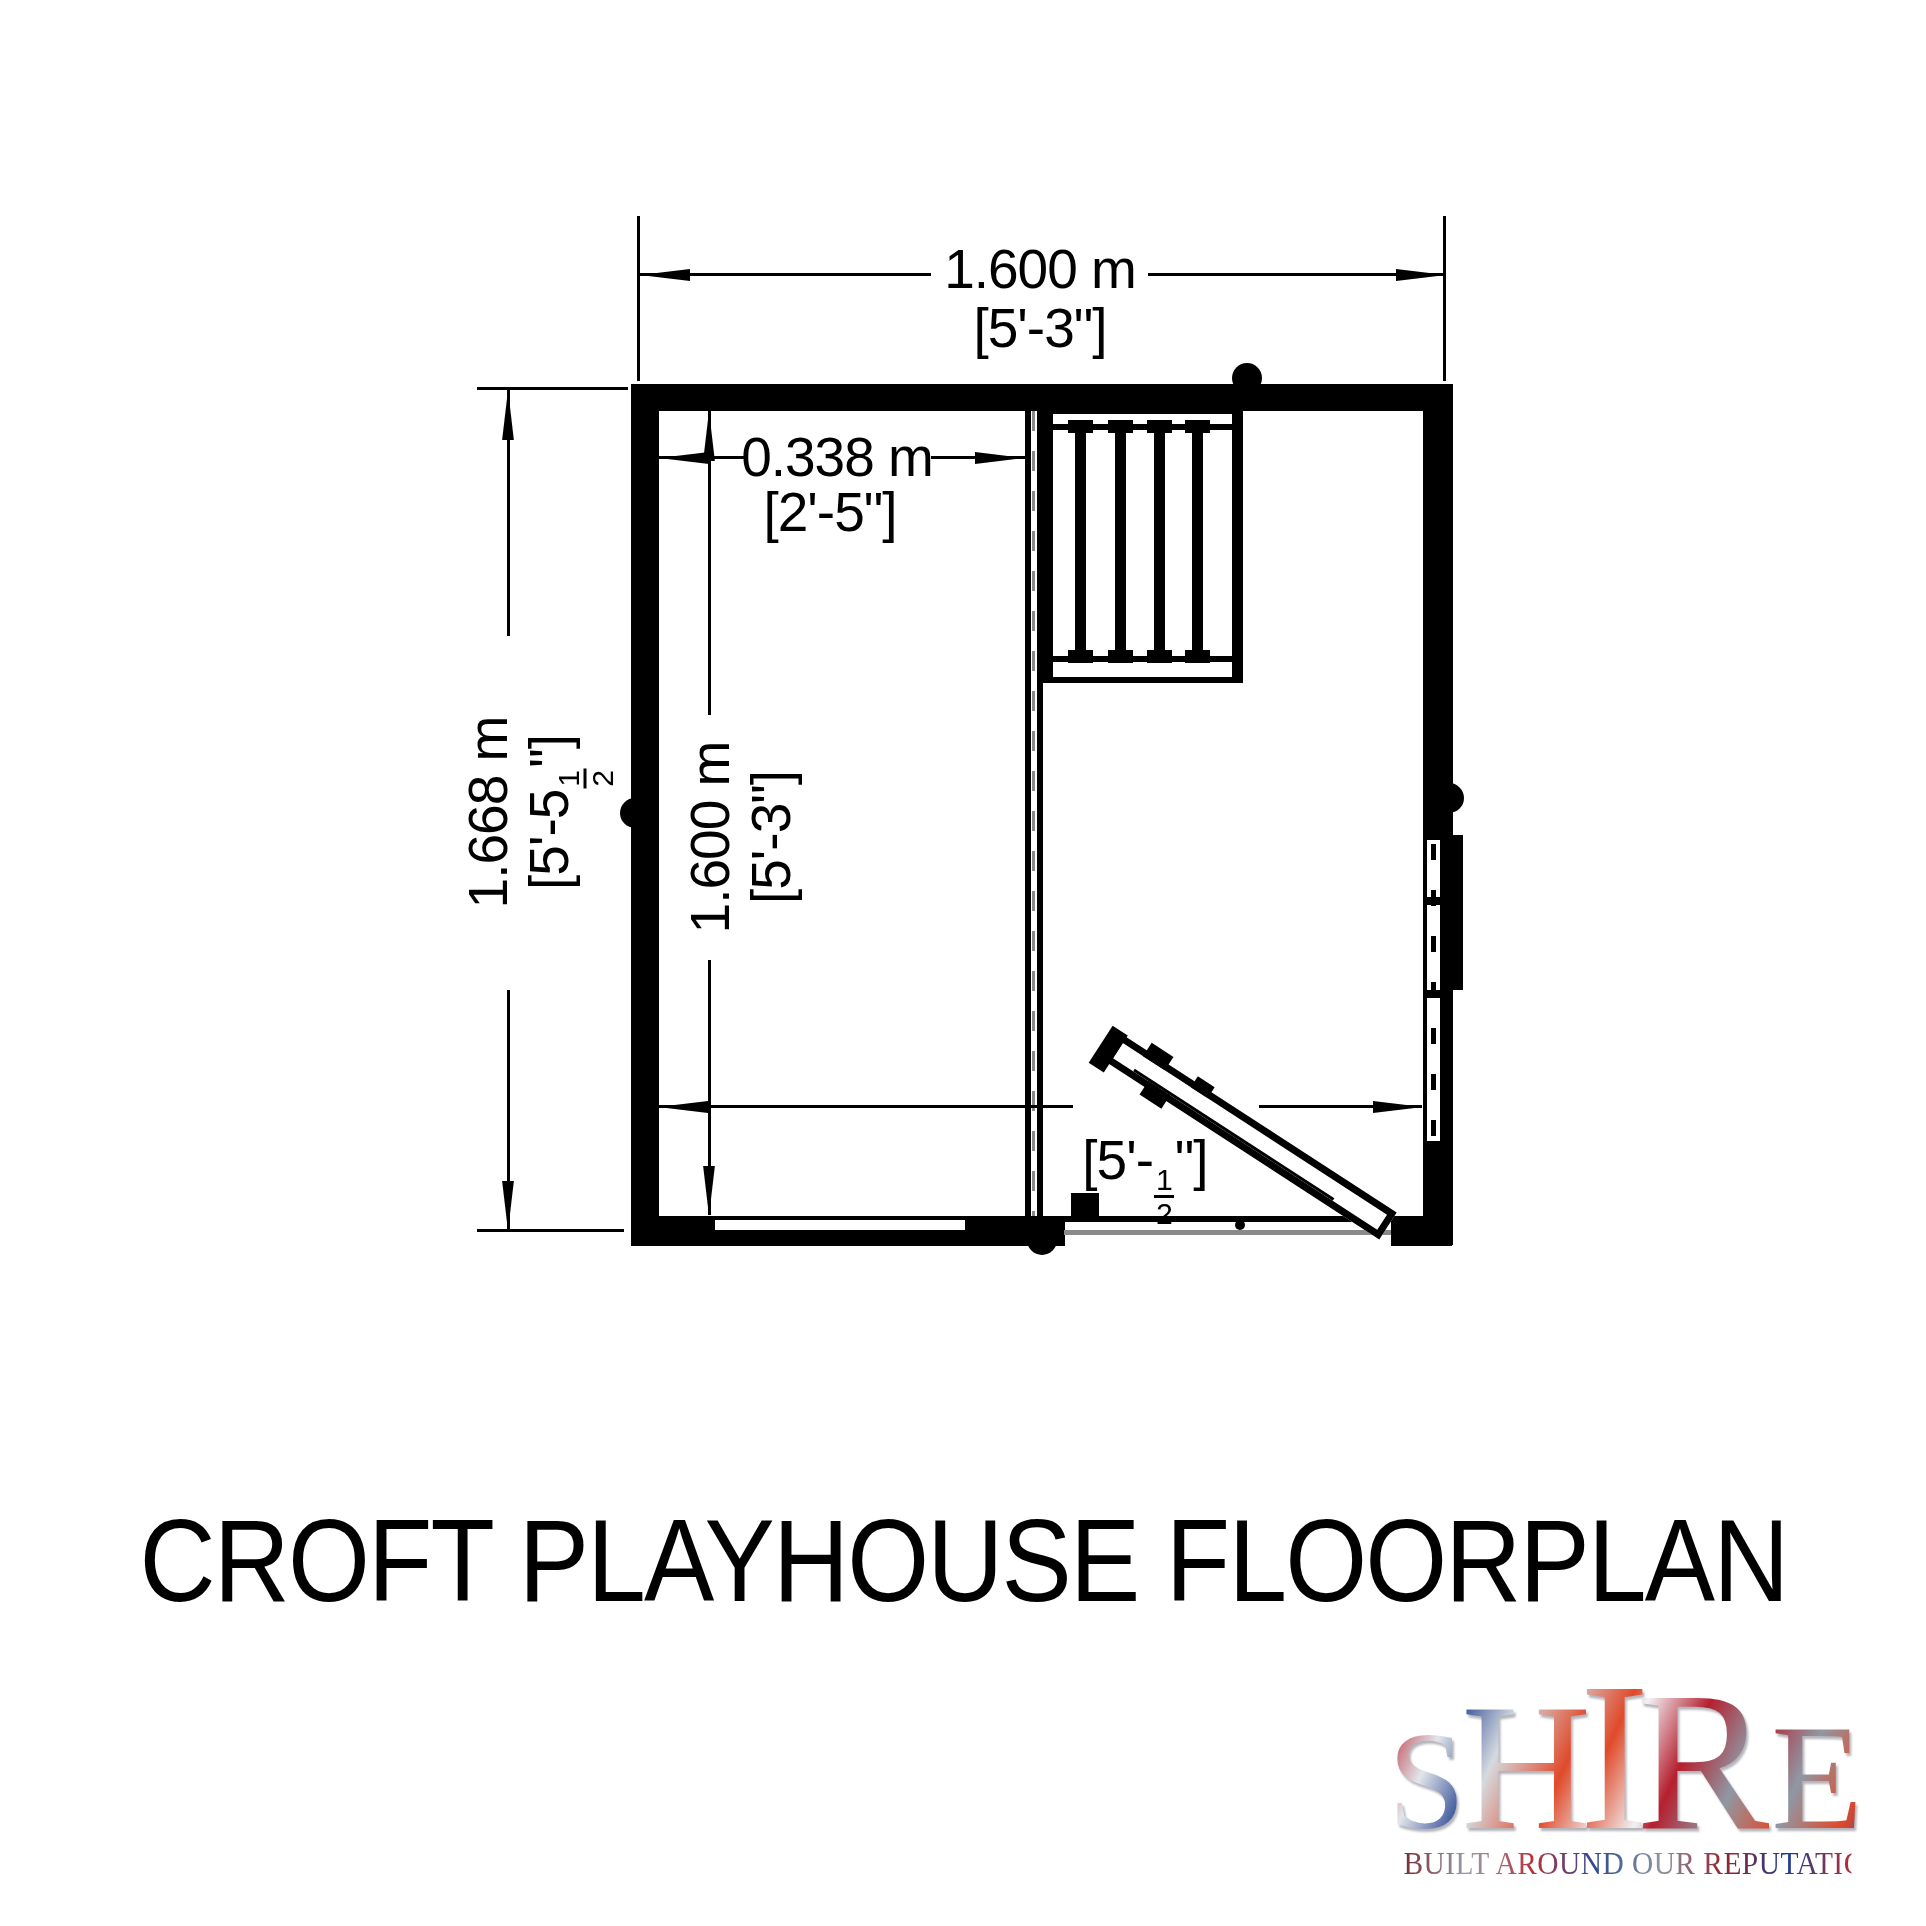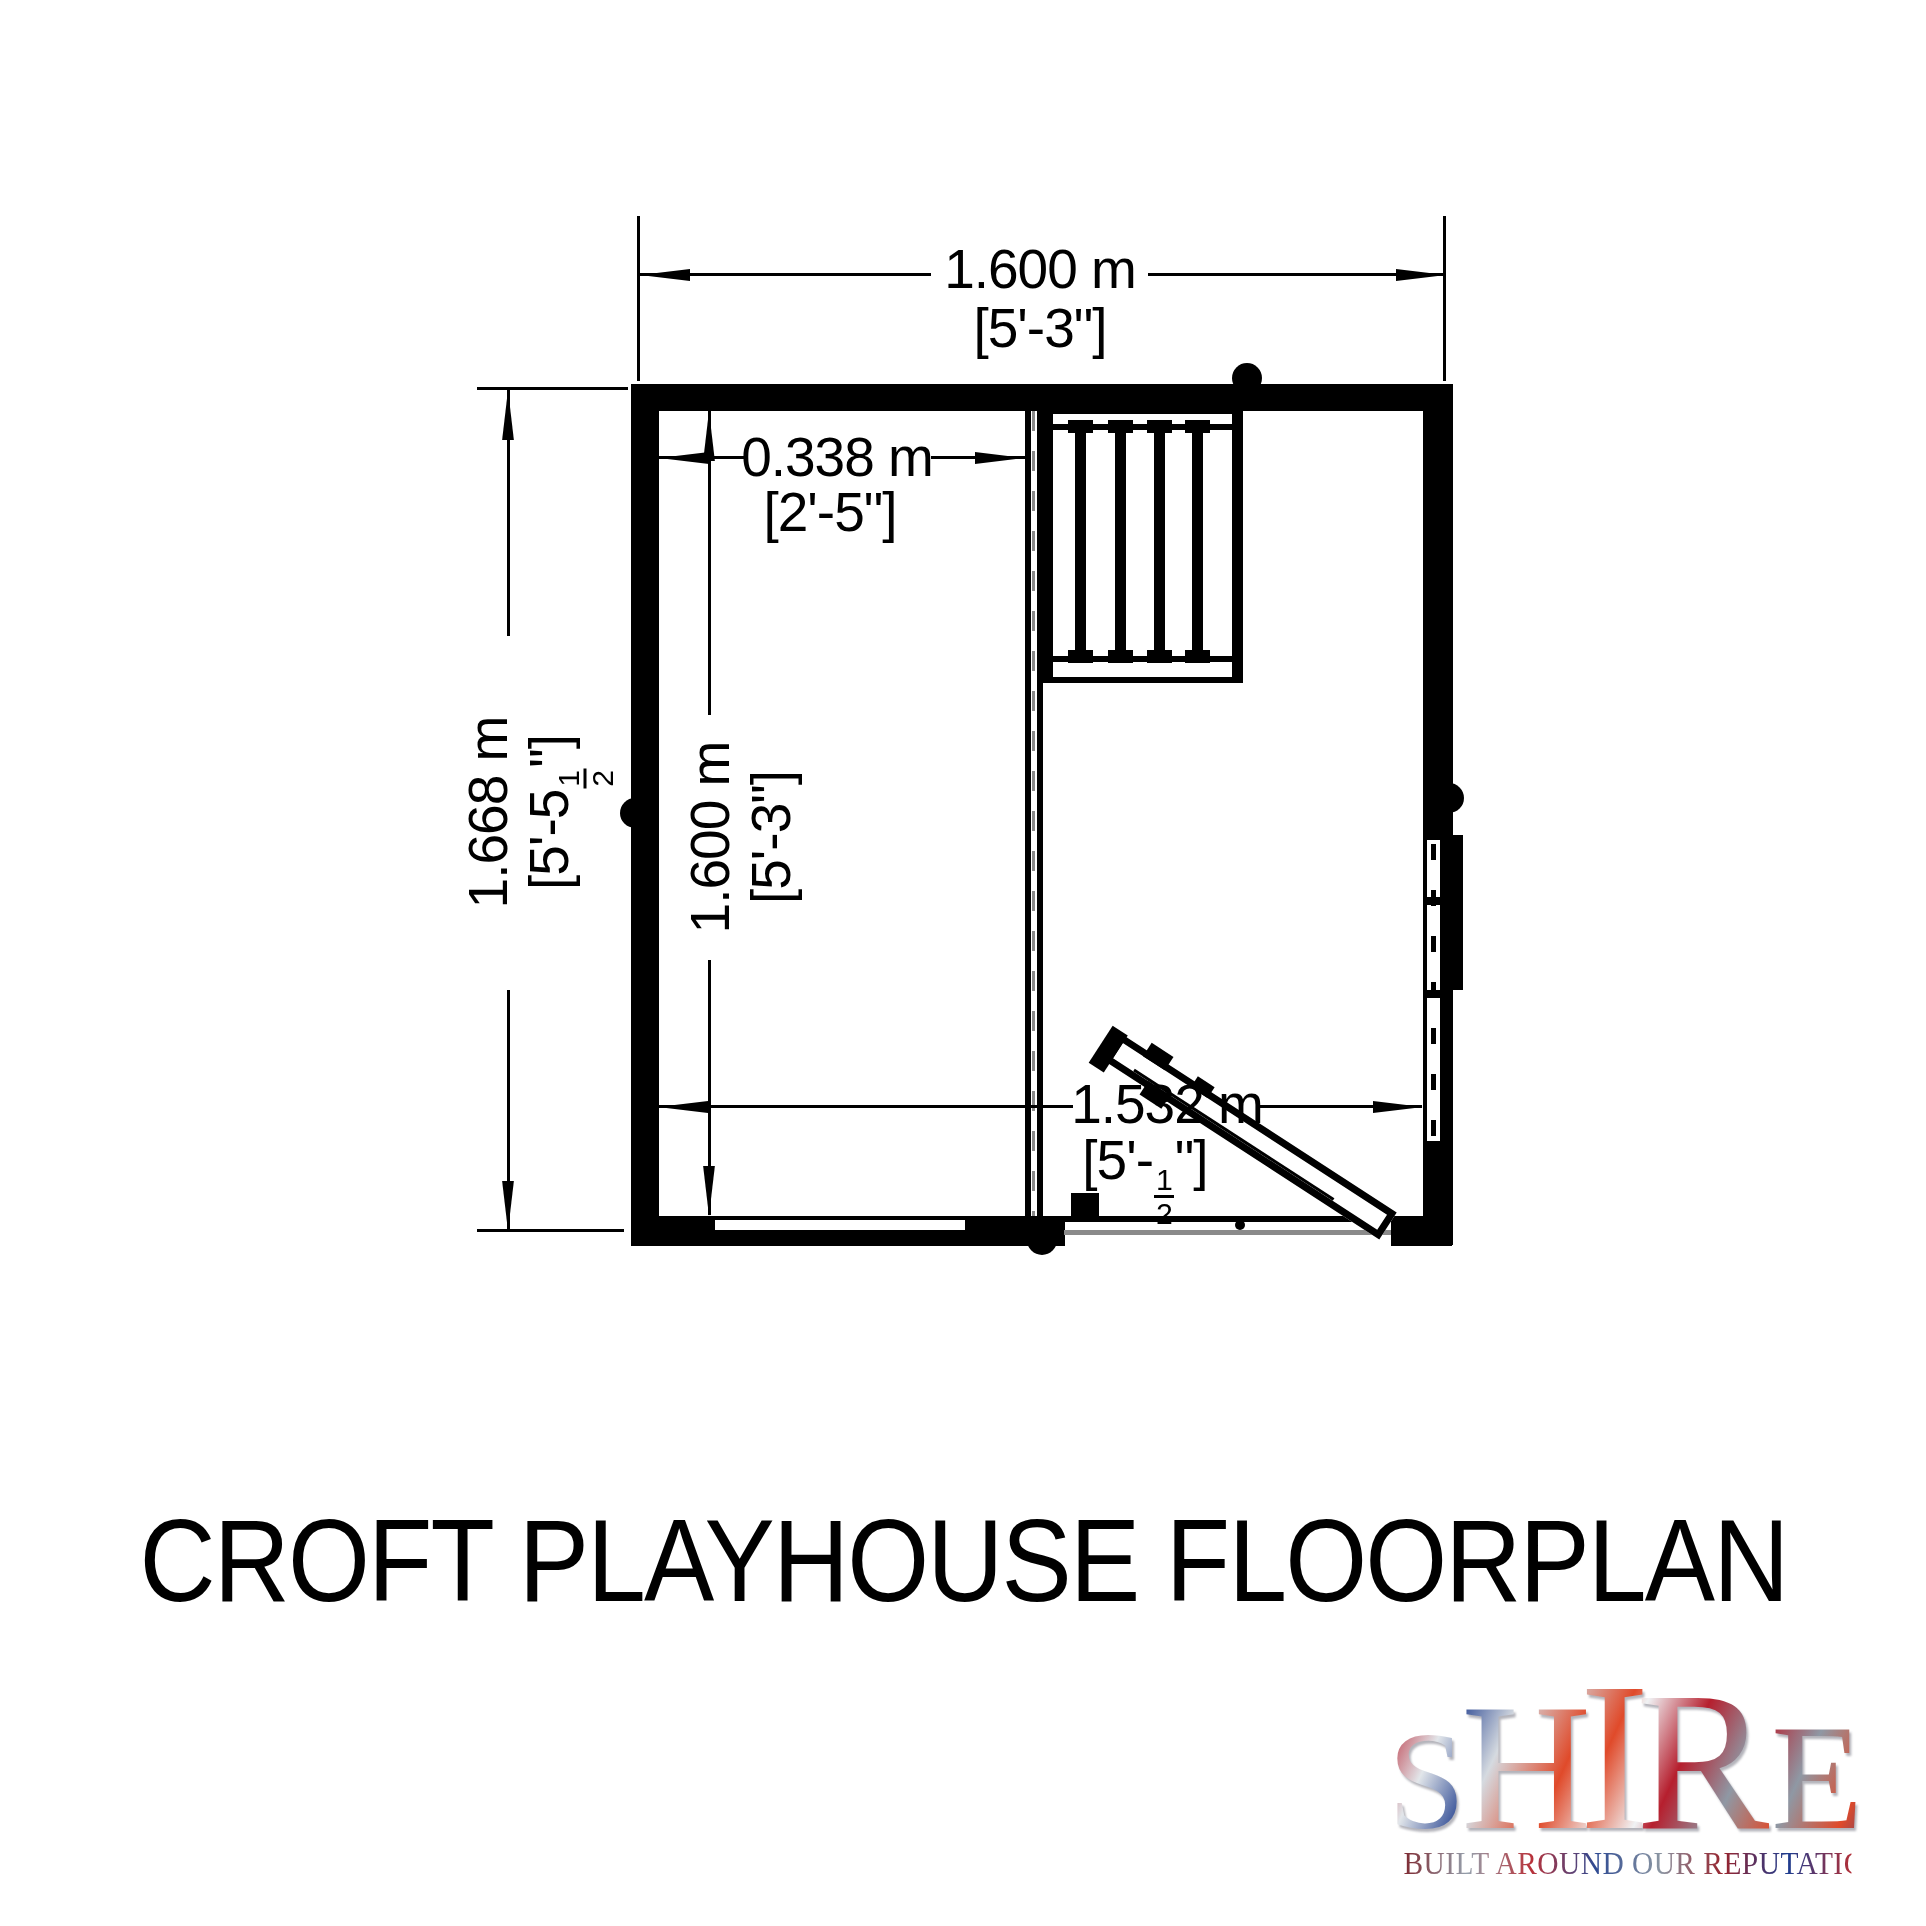--- a/index.html
+++ b/index.html
@@ -157,21 +157,20 @@
   <div class="abs blk" style="left:931px;top:456px;width:94px;height:3px;"></div>
   <div class="ar ar-l" style="left:659px;top:451px;"></div>
   <div class="ar ar-r" style="left:975px;top:451px;"></div>
   <div class="dimtxt" style="left:639px;top:430px;width:396px;">0.338 m</div>
   <div class="dimtxt" style="left:632px;top:485px;width:396px;">[2'-5"]</div>
 
   <div class="abs blk" style="left:657px;top:1105px;width:416px;height:3px;"></div>
   <div class="abs blk" style="left:1259px;top:1105px;width:163px;height:3px;"></div>
   <div class="ar ar-l" style="left:658px;top:1100px;"></div>
   <div class="ar ar-r" style="left:1373px;top:1100px;"></div>
-  <div class="dimtxt" style="left:969px;top:1077px;width:396px;">1.532 m</div>
   <div class="dimtxt" style="left:947px;top:1133px;width:396px;">
     <span>[5'-</span><span class="frac">
         <span class="fn">1</span>
         <span class="fd">2</span>
       </span><span>"]</span>
   </div>
 
   <div class="title">CROFT PLAYHOUSE FLOORPLAN</div>
 
   <div class="shire-row">

